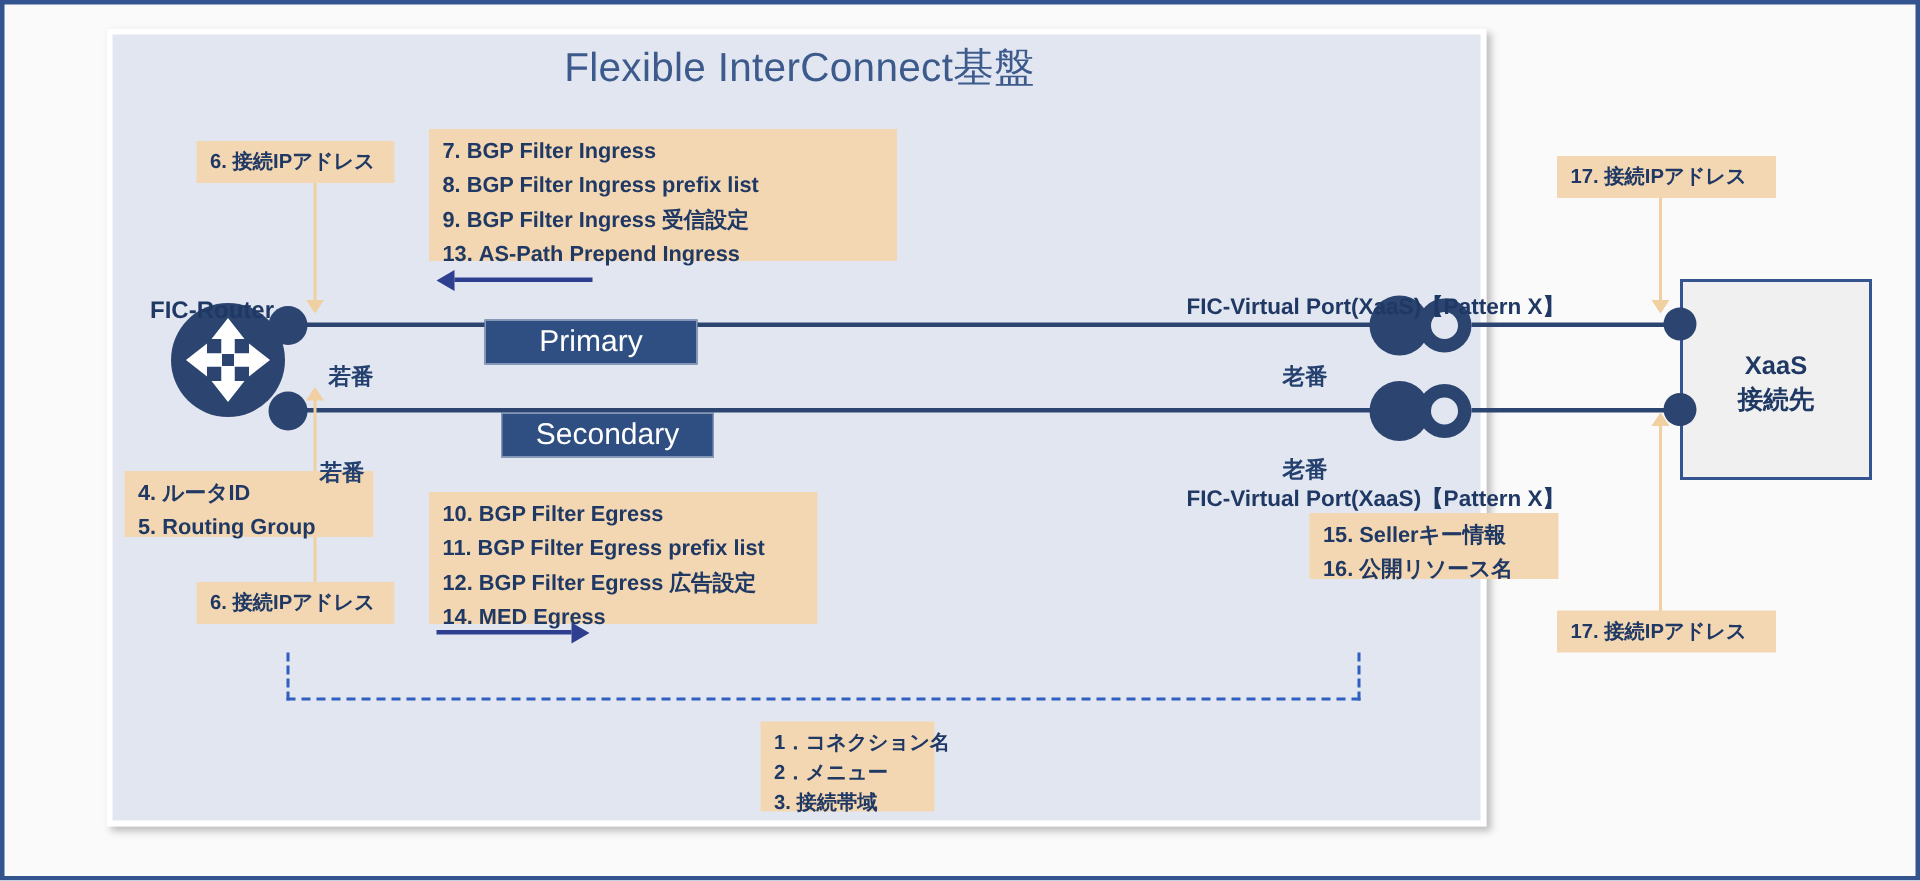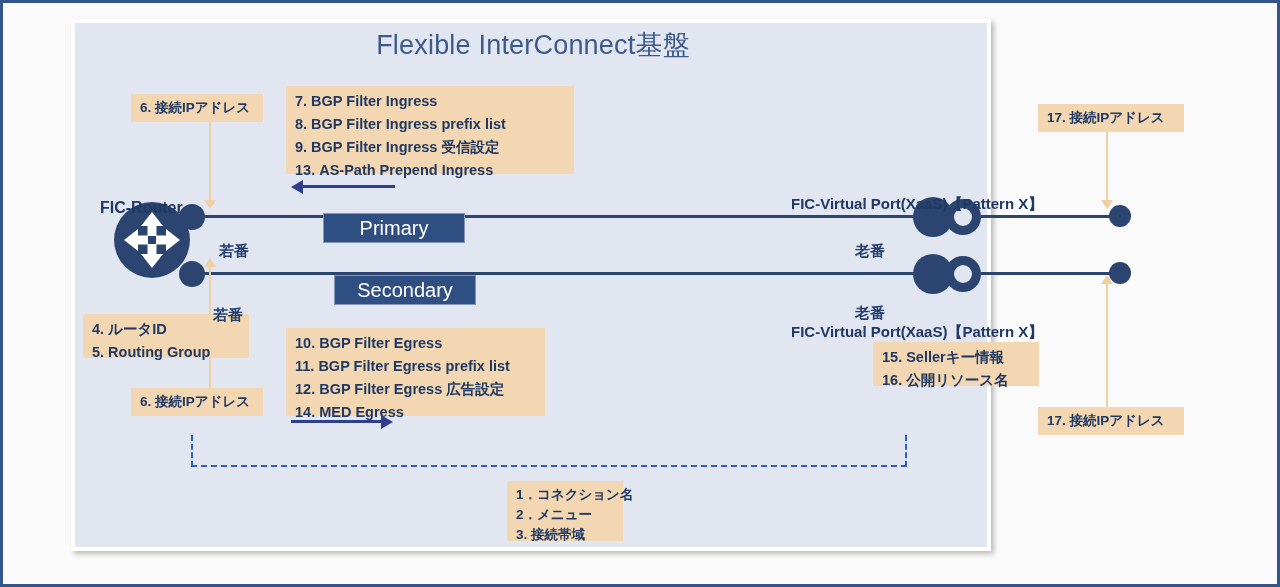--- a/index.html
+++ b/index.html
@@ -206,21 +206,21 @@
 
   <div id="panel"></div>
 
   <div id="title">Flexible InterConnect基盤</div>
 
   <div class="chip" style="left:128px; top:91px; width:132px;">6. 接続IPアドレス</div>
 
   <div class="oline" style="left:206px; top:117px; width:2px; height:82px;"></div>
   <div class="oarrow-down" style="left:201px; top:197px;"></div>
 
-  <div class="chip big" style="left:283px; top:83px; width:288px; height:88px;">7. BGP Filter Ingress
+  <div class="chip big" style="left:283px; top:83px; width:312px; height:88px;">7. BGP Filter Ingress
 8. BGP Filter Ingress prefix list
 9. BGP Filter Ingress 受信設定
 13. AS-Path Prepend Ingress</div>
 
   <div class="flow" style="left:300px; top:182px; width:92px;"></div>
   <div class="flow-head-left" style="left:288px; top:177px;"></div>
 
   <div class="nlabel" style="left:97px; top:176px; font-size:16px;">FIC-Router</div>
 
   <div id="router-icon">
@@ -276,20 +276,26 @@
   </div>
 
   <div class="nlabel jp" style="left:852px; top:219px;">老番</div>
   <div class="nlabel jp" style="left:852px; top:281px;">老番</div>
 
   <div class="nlabel" style="left:788px; top:300px; font-size:15px;">FIC-Virtual Port(XaaS)【Pattern X】</div>
 
   <div class="netline" style="left:978px; top:212px; width:142px;"></div>
   <div class="netline" style="left:978px; top:269px; width:142px;"></div>
 
+  <div id="xaas-box">
+    <div id="xaas-text">
+      <span>XaaS</span><br>
+      <span>接続先</span>
+    </div>
+  </div>
   <div class="xdot" style="left:1106px; top:202px;"></div>
   <div class="xdot" style="left:1106px; top:259px;"></div>
 
   <div class="chip" style="left:1035px; top:101px; width:146px;">17. 接続IPアドレス</div>
   <div class="oline" style="left:1103px; top:127px; width:2px; height:72px;"></div>
   <div class="oarrow-down" style="left:1098px; top:197px;"></div>
 
   <div class="chip" style="left:1035px; top:404px; width:146px;">17. 接続IPアドレス</div>
   <div class="oline" style="left:1103px; top:280px; width:2px; height:126px;"></div>
   <div class="oarrow-up" style="left:1098px; top:272px;"></div>

